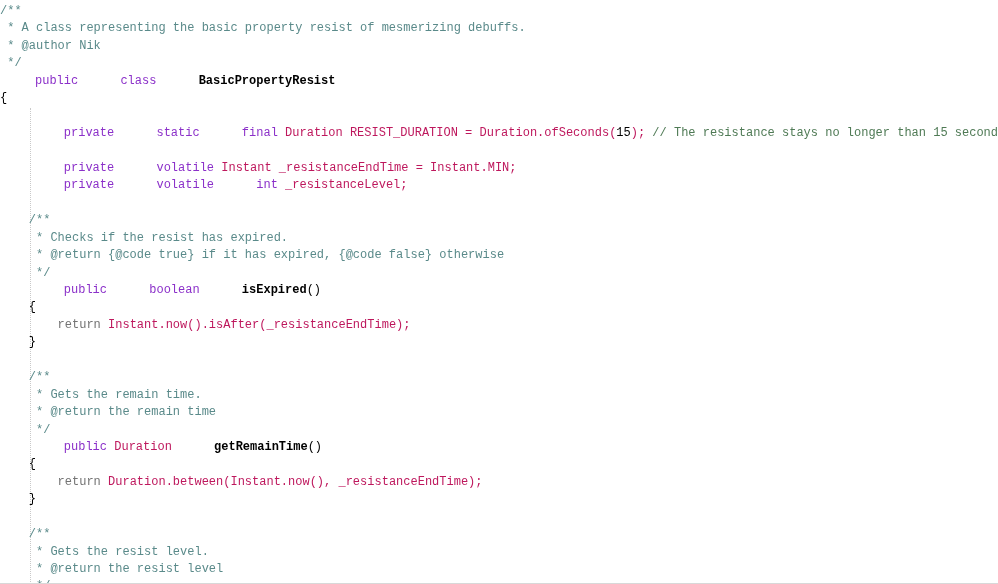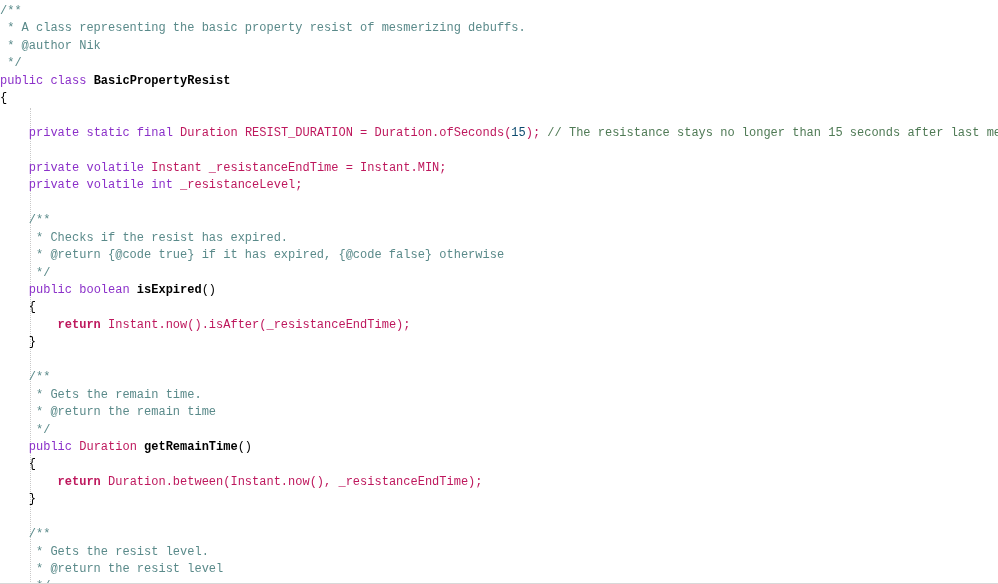--- a/index.html
+++ b/index.html
@@ -47,24 +47,24 @@
   .guide {
     position: absolute;
     width: 1px;
     border-left: 1px dotted #c9c9c9;
     pointer-events: none;
   }
 
   
   .cmt   { color: #5a8a8a; }          
   .lcmt  { color: #4f7a55; }          
-  .kw    { color: #8b30c9; }          
-  .ret   { color: #be185d; font-weight: bold; }  
-  .num   { color: #0c4a6e; }          
-  .name  { color: #000000; font-weight: bold; }  
+  .kw    { color: #8b30c9; margin-left: 35px; }          
+  .ret   { color: #737373; font-weight: normal; }  
+  .num   { color: #000000; }          
+  .name  { color: #000000; font-weight: bold; margin-left: 35px; }  
   .pln   { color: #be185d; }
   .punc  { color: #000000; }
 </style>
 </head>
 <body>
 
 <div id="editor">
   <div id="guides">
       <div class="guide" style="left: 30px; top: 108px; height: 476px;"></div>
     </div>

